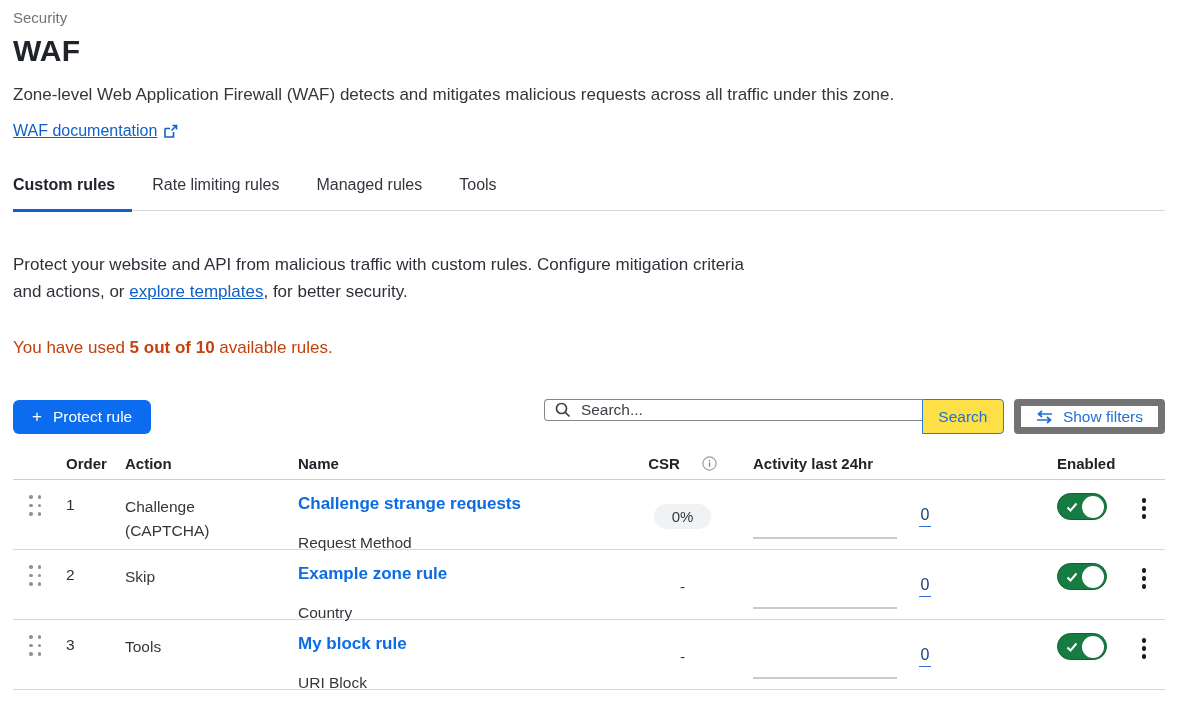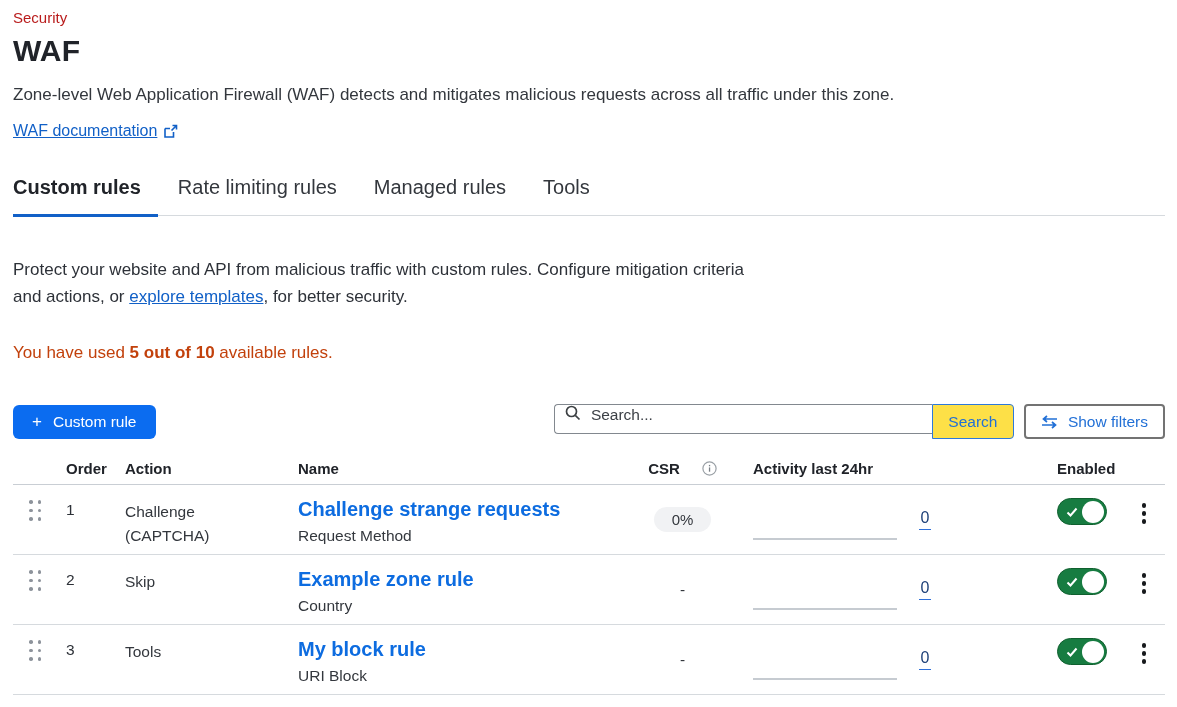--- a/index.html
+++ b/index.html
@@ -5,56 +5,56 @@
   * { box-sizing: border-box; }
   html,body { margin:0; padding:0; background:#ffffff; }
   body {
     width:1177px; height:707px; overflow:hidden;
     font-family:"Liberation Sans", sans-serif;
     color:#2d3138;
   }
   .content { padding:9px 12px 0 13px; }
 
   
-  .breadcrumb { font-size:15px; color:#b91c1c; margin:0 0 8px 0; }
+  .breadcrumb { font-size:15px; color:#737373; margin:0 0 8px 0; }
   .page-title { font-size:30px; font-weight:700; color:#202329; margin:0 0 17px 0; letter-spacing:.2px; }
   .page-desc { font-size:17px; color:#33373d; margin:0 0 17px 0; }
   .doc-link { display:inline-flex; align-items:center; gap:6px; font-size:16px;
               color:#1160c7; text-decoration:underline; cursor:pointer; }
   .doc-link svg { flex:0 0 auto; }
 
   
   .tabs { margin-top:36px; display:flex; border-bottom:1px solid #d6dade; }
-  .tab { font-size:20px; color:#33373d; padding:0 17px 15px 0; margin-right:20px;
+  .tab { font-size:16px; color:#33373d; padding:0 17px 15px 0; margin-right:20px;
          border-bottom:3px solid transparent; margin-bottom:-2px; cursor:pointer; }
   .tab.active { font-weight:700; color:#202329; border-bottom-color:#1160c7; }
 
   
   .intro { margin:40px 0 0 0; max-width:748px; font-size:17px; line-height:27px; color:#2d3138; }
   .inline-link { color:#1160c7; text-decoration:underline; cursor:pointer; }
   .usage { margin:33px 0 0 0; font-size:17px; color:#c2410c; }
   .usage b { font-weight:700; }
 
   
   .toolbar { margin-top:41px; display:flex; justify-content:space-between; align-items:center; }
   .create-btn { display:inline-flex; align-items:center; gap:11px; height:34px; padding:0 19px;
                 background:#0b6cf0; color:#ffffff; border:none; border-radius:6px;
                 font-size:15.5px; font-family:inherit; cursor:pointer; }
   .create-btn .plus { font-size:17px; font-weight:400; line-height:1; }
   .toolbar-right { display:flex; align-items:center; }
   .search-group { display:flex; }
-  .search-box { width:378px; height:30px; border:1px solid #82888f; border-right:none;
-                border-radius:4px 0 0 4px; display:flex; align-items:flex-start; padding:0 10px; background:#fff; }
+  .search-box { width:378px; height:22px; border:1px solid #82888f; border-right:none;
+                border-radius:4px 0 0 4px; display:flex; align-items:center; padding:0 10px; background:#fff; }
   .search-box input { border:none; outline:none; flex:1; font-size:15.5px; font-family:inherit;
                       color:#2d3138; background:transparent; margin-left:8px; }
   .search-box input::placeholder { color:#3c4046; opacity:1; }
   .search-btn { width:82px; height:35px; border:1px solid #2e79da; background:#fde047; color:#2270d6;
                 font-size:15.5px; font-family:inherit; border-radius:0 4px 4px 0; cursor:pointer; }
   .filters-btn { margin-left:10px; height:35px; padding:0 15px; display:inline-flex; align-items:center; gap:10px;
-                 border:2px solid #737373; background:#fff; color:#2270d6; font-size:15.5px;
+                 border:7px solid #737373; background:#fff; color:#2270d6; font-size:15.5px;
                  font-family:inherit; border-radius:4px; cursor:pointer; }
 
   
   .rules-table { margin-top:21px; }
   .tr { display:grid; grid-template-columns:45px 52px 175px 345px 105px 170px 40px 178px 42px; }
   .thead { border-bottom:1px solid #c9ced4; padding-bottom:7px; font-size:15px; font-weight:700; color:#202329; }
   .thead .th-order { padding-left:8px; }
   .thead .th-action { padding-left:15px; }
   .thead .th-name { padding-left:13px; }
   .thead .th-csr { display:flex; justify-content:center; align-items:center; gap:22px; }
@@ -62,22 +62,22 @@
   .thead .th-enabled { padding-left:112px; }
 
   .row { height:70px; border-bottom:1px solid #d6dade; position:relative; }
   .cell-handle { padding:15px 0 0 16px; cursor:grab; }
   .dots6 { display:grid; grid-template-columns:3.5px 3.5px; grid-auto-rows:3.5px; gap:5px 5px; }
   .dots6 i { background:#8d939b; border-radius:50%; }
   .cell-order { padding:16px 0 0 8px; font-size:15.5px; }
   .cell-action { padding:15px 0 0 15px; }
   .cell-action span { display:inline-block; max-width:112px; font-size:15.5px; line-height:24px; color:#33373d; }
   .cell-name { padding:13px 0 0 13px; }
-  .rule-link { font-size:20px; font-weight:700; color:#0d6ce0; line-height:22px; cursor:pointer; text-decoration:none; display:inline-block; }
-  .rule-field { font-size:15.5px; color:#33373d; margin-top:6px; line-height:20px; }
+  .rule-link { font-size:17px; font-weight:700; color:#0d6ce0; line-height:22px; cursor:pointer; text-decoration:none; display:inline-block; }
+  .rule-field { font-size:15.5px; color:#33373d; margin-top:18px; line-height:20px; }
   .cell-csr { display:flex; align-items:center; justify-content:center; font-size:15.5px; color:#33373d; }
   .csr-pill { background:#f1f2f4; border-radius:13px; padding:4px 18px; font-size:15px; color:#33373d; }
   .cell-activity { position:relative; }
   .sparkline { position:absolute; left:18px; right:8px; bottom:14px; height:2px; background:#c6cbd1; }
   .cell-count { display:flex; align-items:center; justify-content:center; }
   .count-link { font-size:16px; color:#1d3f77; border-bottom:1.5px solid #2e6fd8; padding:0 2px 2px 2px; cursor:pointer; text-decoration:none; }
   .cell-enabled { padding:13px 0 0 112px; }
   .toggle { width:50px; height:27px; border-radius:14px; background:#177c41; position:relative; cursor:pointer; border:1px solid #10602f; }
   .toggle .knob { position:absolute; top:1.5px; right:2px; width:22px; height:22px; background:#fff; border-radius:50%; }
   .toggle svg { position:absolute; left:8px; top:7.5px; }
@@ -111,21 +111,21 @@
     <div class="tab">Tools</div>
   </div>
 
   <p class="intro"><span>Protect your website and API from malicious traffic with custom rules. Configure mitigation criteria and actions, or </span><a class="inline-link">explore templates</a><span>, for better security.</span></p>
 
   <p class="usage"><span>You have used </span><b>5 out of 10</b><span> available rules.</span></p>
 
   <div class="toolbar">
     <button class="create-btn">
       <span class="plus">+</span>
-      <span>Custom rule</span>
+      <span>Protect rule</span>
     </button>
     <div class="toolbar-right">
       <div class="search-group">
         <div class="search-box">
           <span style="display:inline-flex;">
             <svg width="16" height="16" viewBox="0 0 16 16">
                 <circle cx="6.5" cy="6.5" r="5" fill="none" stroke="#3c4043" stroke-width="1.7"></circle>
                 <path d="M10.3 10.3 L14.5 14.5" stroke="#3c4043" stroke-width="1.7"></path>
               </svg>
           </span>

